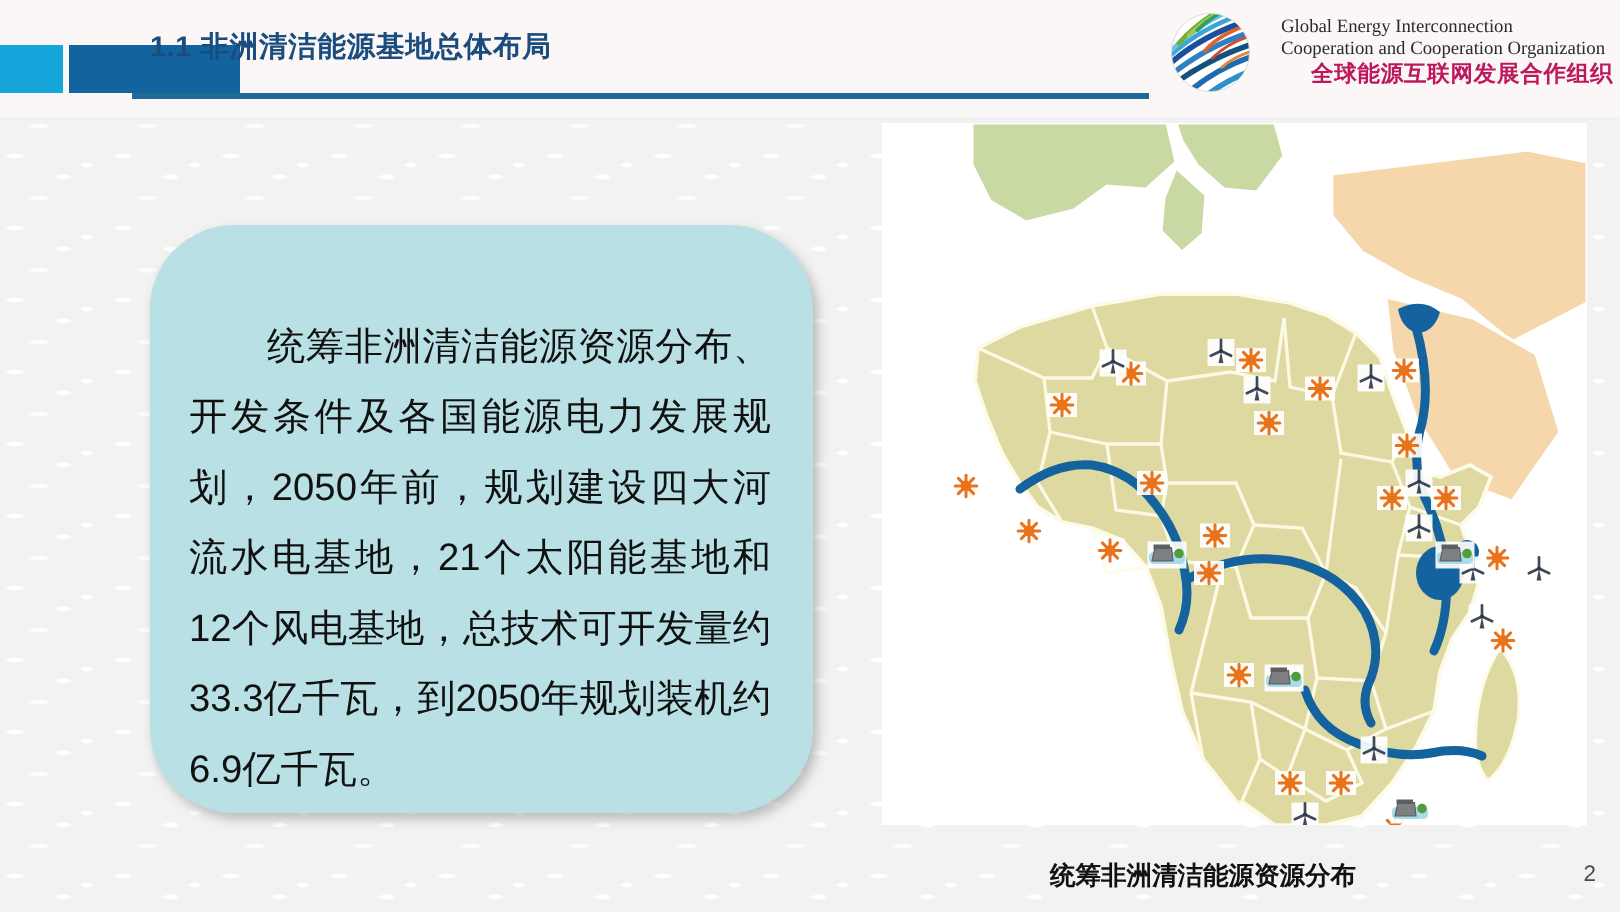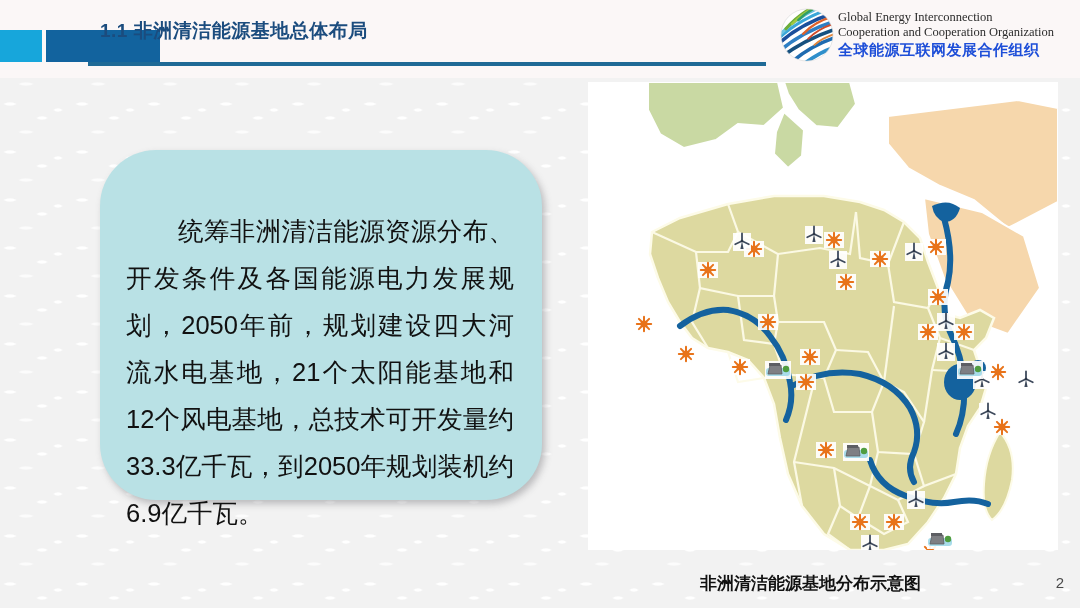--- a/index.html
+++ b/index.html
@@ -70,44 +70,45 @@
     width: 678px; height: 4px;
     background: #1f6a96;
   }
 
   
   .logo-wrap {
     position: absolute;
     left: 776px; top: 4px;
     display: flex;
     align-items: center;
-    gap: 0;
+    gap: 16px;
   }
   .logo-globe { width: 62px; height: 62px; display:block; }
   .logo-text-en1, .logo-text-en2 {
     font-family: "Liberation Serif", "DejaVu Serif", serif;
     font-size: 12.5px;
     color: #2b2b2b;
     line-height: 15px;
     white-space: nowrap;
   }
   .logo-text-cn {
     font-size: 15px;
     font-weight: bold;
-    color: #1d4ed8;
+    color: #be185d;
     line-height: 20px;
     letter-spacing: 0.5px;
     white-space: nowrap;
+    margin-left: 20px;
   }
 
   
   .callout {
     position: absolute;
     left: 100px; top: 150px;
-    width: 442px; height: 350px;
+    width: 442px; height: 392px;
     background: #b9e1e5;
     border-radius: 56px;
     box-shadow: 3px 4px 7px rgba(120,120,125,0.45);
     z-index: 3;
     padding: 58px 28px 20px 26px;
   }
   .callout-text {
     font-size: 25.5px;
     line-height: 47px;
     color: #111;
@@ -707,16 +708,16 @@
             <rect x="339" y="449" width="26" height="18" fill="#ffffff" opacity="0.92"></rect>
             <rect x="340" y="456" width="24" height="8" rx="3" fill="#a9dcea"></rect>
             <path d="M342 462 L344 453 L355 453 L356 462 Z" fill="#7e7f83" stroke="#5c5d61" stroke-width="0.8"></path>
             <rect x="343" y="451" width="11" height="3" fill="#5d5e63"></rect>
             <circle cx="360" cy="457" r="3.2" fill="#4f9d3f"></circle>
           </g>
         </g>
     </svg>
   </div>
 
-  <div class="map-caption">非洲清洁能源基地分布示意图</div>
+  <div class="map-caption">统筹非洲清洁能源资源分布</div>
   <div class="page-number">2</div>
 
 </div>
 
 </body></html>

